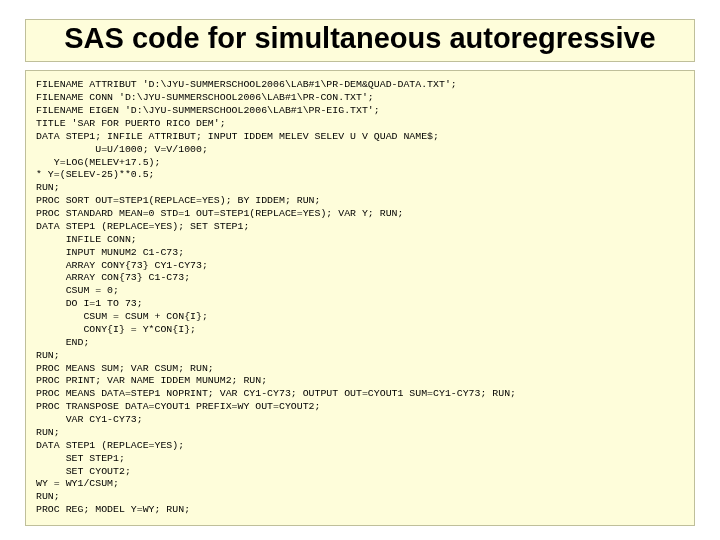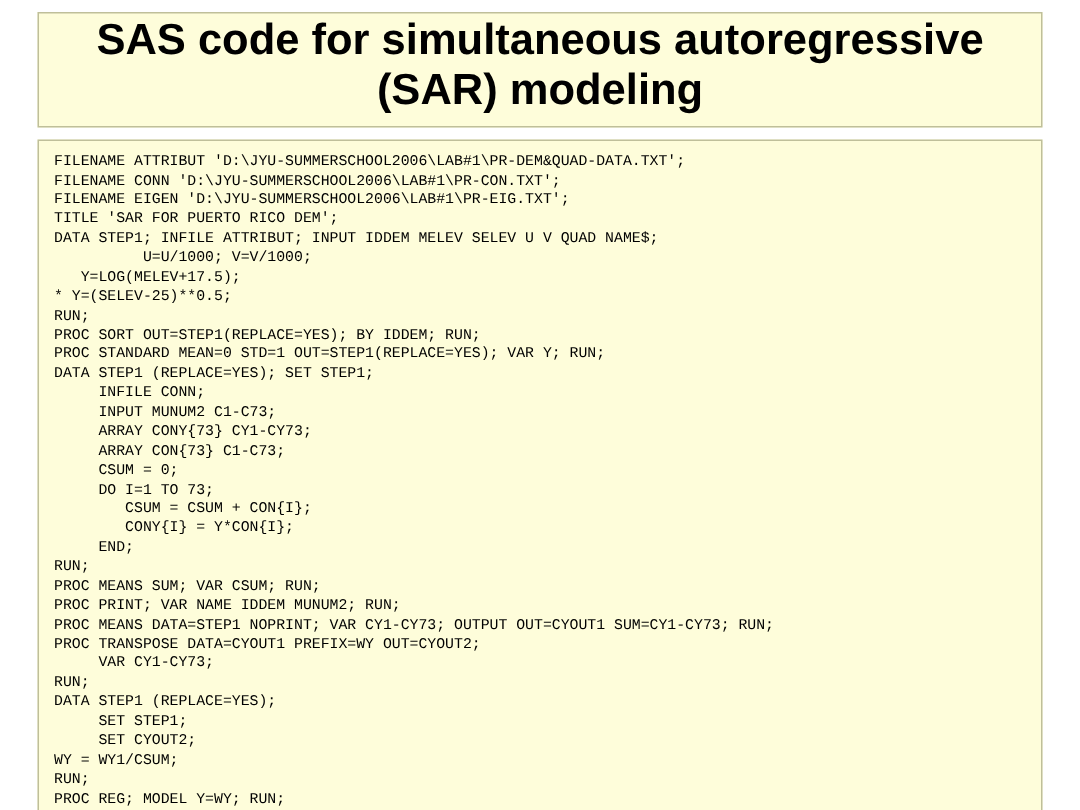--- a/index.html
+++ b/index.html
@@ -8,21 +8,21 @@
     width: 720px;
     height: 540px;
     background: #fff;
     font-family: Arial, Helvetica, sans-serif;
     overflow: hidden;
   }
   .slide {
     width: 720px;
     height: 477px;
     box-sizing: border-box;
-    padding: 8px 12px 12px 12px;
+    padding: 19px 12px 12px 12px;
   }
   .title-box {
     background: #fefdda;
     border: 1px solid #bfbf9a;
     padding: 2px 6px 6px 6px;
     margin: 0 auto 8px auto;
     width: 670px;
     box-sizing: border-box;
   }
   .title {
@@ -51,21 +51,20 @@
   }
 </style>
 </head>
 <body>
 
 <div class="slide">
 
   <div class="title-box">
     <h1 class="title">
       <span>SAS code for simultaneous autoregressive</span><br>
-      <span>(SAR)  modeling</span>
     </h1>
   </div>
 
   <div class="code-box">
     <pre class="code">FILENAME ATTRIBUT 'D:\JYU-SUMMERSCHOOL2006\LAB#1\PR-DEM&amp;QUAD-DATA.TXT';
 FILENAME CONN 'D:\JYU-SUMMERSCHOOL2006\LAB#1\PR-CON.TXT';
 FILENAME EIGEN 'D:\JYU-SUMMERSCHOOL2006\LAB#1\PR-EIG.TXT';
 TITLE 'SAR FOR PUERTO RICO DEM';
 DATA STEP1; INFILE ATTRIBUT; INPUT IDDEM MELEV SELEV U V QUAD NAME$;
           U=U/1000; V=V/1000;

